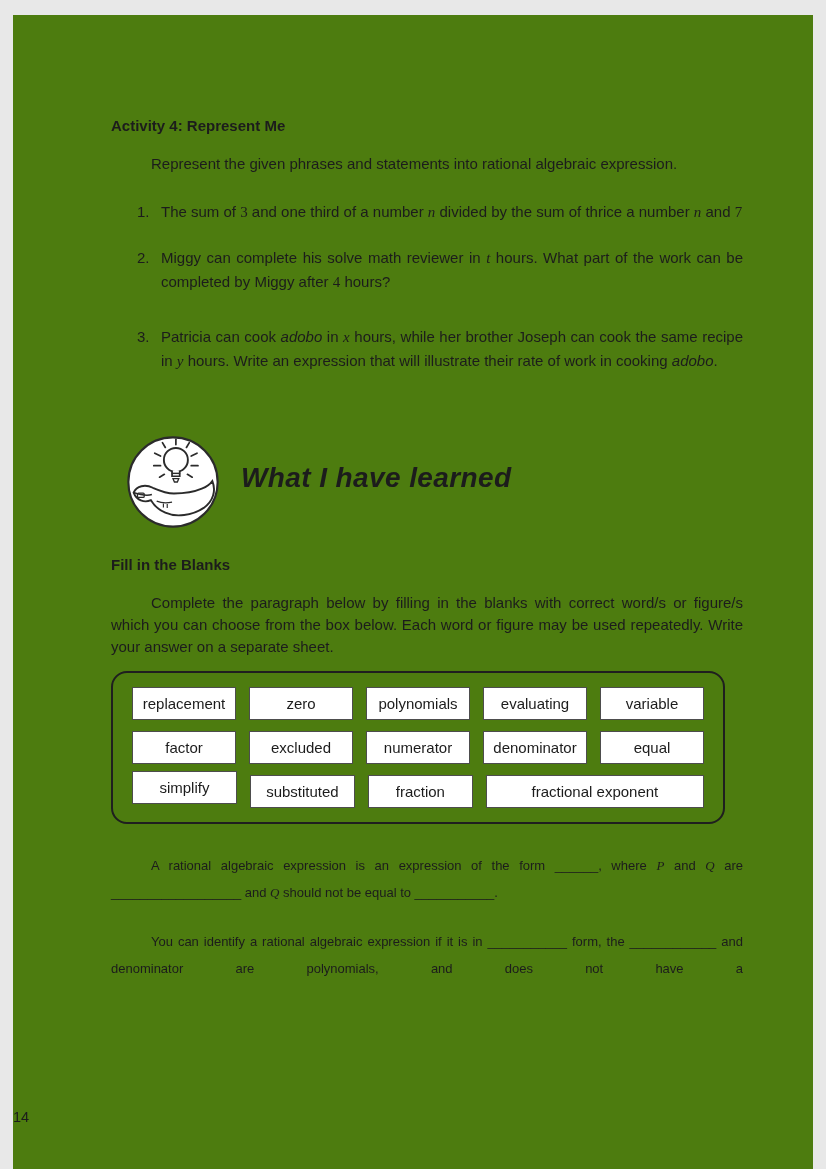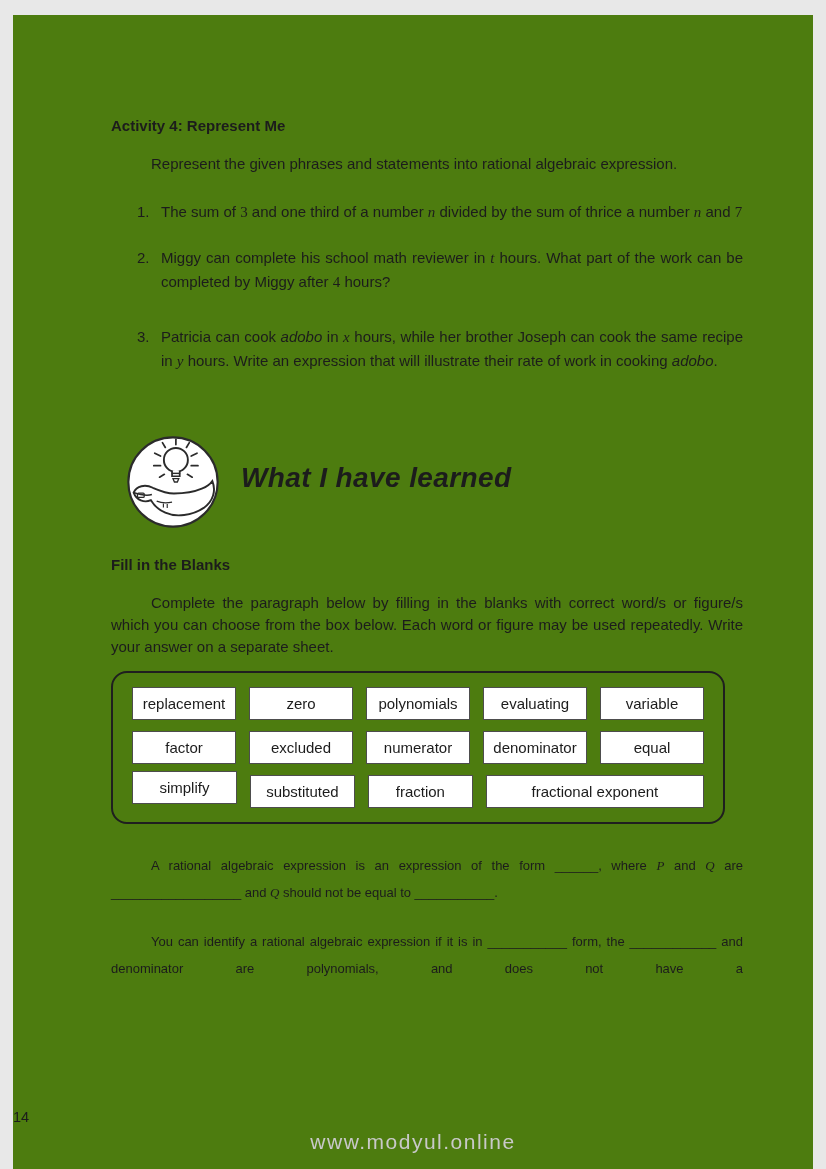--- a/index.html
+++ b/index.html
@@ -56,21 +56,21 @@
 
     <p class="body just indent intro">Represent the given phrases and statements into rational algebraic expression.</p>
 
     <div class="item item-1">
       <span class="num">1.</span>
       <div class="just"><span>The sum of </span><span class="seg-num">3</span><span> and one third of a number </span><span class="seg-var">n</span><span> divided by the sum of thrice a number </span><span class="seg-var">n</span><span> and </span><span class="seg-num">7</span></div>
     </div>
 
     <div class="item item-2">
       <span class="num">2.</span>
-      <div class="just"><span>Miggy can complete his school math reviewer in </span><span class="seg-var">t</span><span> hours. What part of the work can be completed by Miggy after </span><span class="seg-num">4</span><span> hours?</span></div>
+      <div class="just"><span>Miggy can complete his solve math reviewer in </span><span class="seg-var">t</span><span> hours. What part of the work can be completed by Miggy after </span><span class="seg-num">4</span><span> hours?</span></div>
     </div>
 
     <div class="item item-3">
       <span class="num">3.</span>
       <div class="just"><span>Patricia can cook </span><span class="seg-it">adobo</span><span> in </span><span class="seg-var">x</span><span> hours, while her brother Joseph can cook the same recipe in </span><span class="seg-var">y</span><span> hours. Write an expression that will illustrate their rate of work in cooking </span><span class="seg-it">adobo</span><span>.</span></div>
     </div>
 
     <div class="learned-head">
       <span class="icon-wrap">
         <svg width="96" height="96" viewBox="0 0 100 100" fill="none" stroke="#2b2b2b">
@@ -128,14 +128,13 @@
         </div>
       </div>
 
     <p class="fill just indent fill-1"><span>A rational algebraic expression is an expression of the form ______, where </span><span class="seg-var">P</span><span> and </span><span class="seg-var">Q</span><span> are __________________ and </span><span class="seg-var">Q</span><span> should not be equal to ___________.</span></p>
 
     <p class="fill just indent fill-2 force-just"><span>You can identify a rational algebraic expression if it is in ___________ form, the ____________ and denominator are polynomials, and does not have a</span></p>
 
   </div>
 
   <div class="pagenum">14</div>
-  <div class="watermark">www.modyul.online</div>
 </div>
 
 </body></html>

